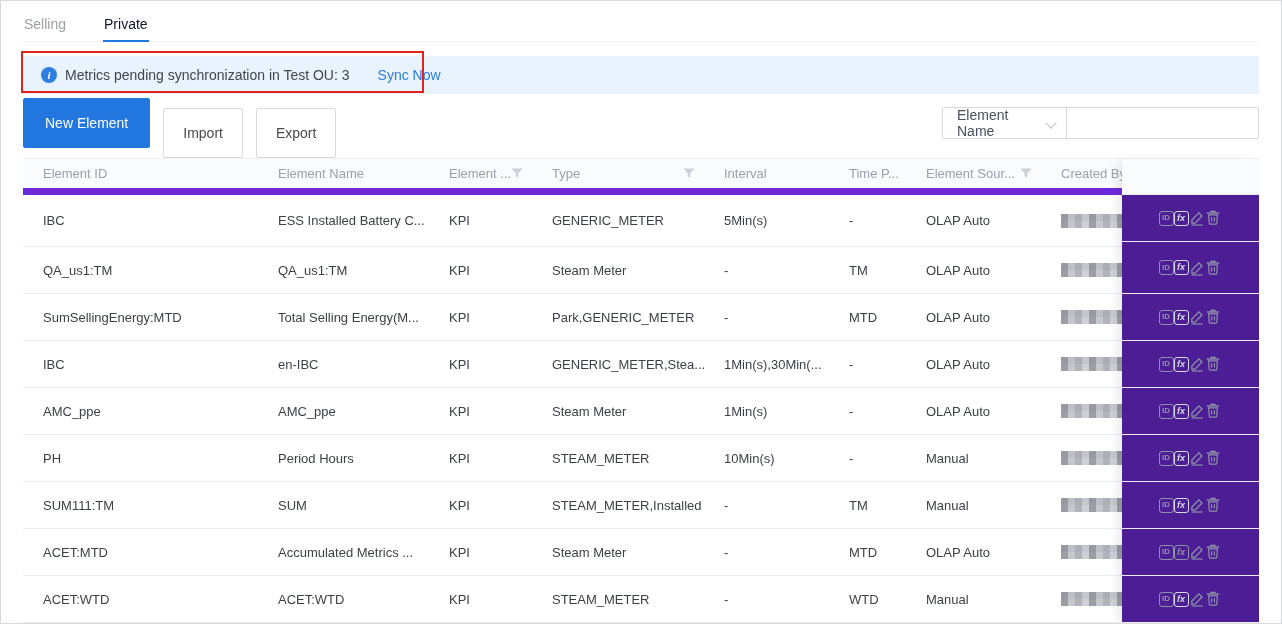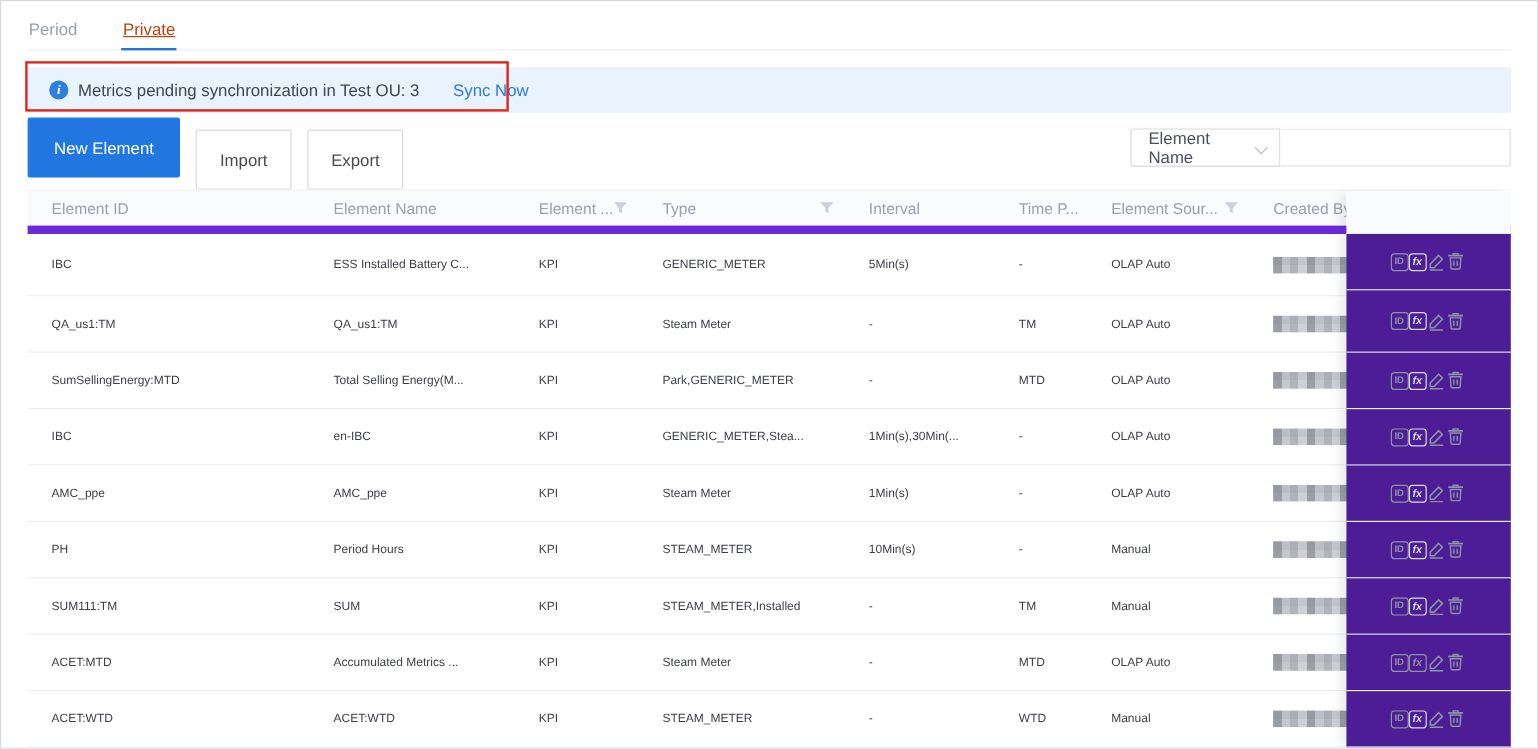--- a/index.html
+++ b/index.html
@@ -12,21 +12,21 @@
     --header-text:#9aa1ad;
     --cell-text:#3c3f45;
   }
   *{box-sizing:border-box;margin:0;padding:0;}
   html,body{width:1282px;height:624px;background:#f2f2f2;font-family:"Liberation Sans",sans-serif;}
   .page{position:relative;width:1282px;height:624px;background:#fff;border:1px solid #d7d9dc;overflow:hidden;}
 
   
   .tabs{display:flex;gap:36px;margin:0 22px;padding-top:13px;border-bottom:1px solid #f0f1f3;}
   .tab{font-size:14px;color:#9aa0a6;padding:2px 1px 8px;cursor:pointer;}
-  .tab.active{color:#c2410c;border-bottom:2px solid var(--accent);margin-bottom:-1px;text-decoration:underline;}
+  .tab.active{color:#0f172a;border-bottom:2px solid var(--accent);margin-bottom:-1px;}
 
   
   .banner{margin:14px 22px 0;height:38px;background:var(--banner-bg);display:flex;align-items:center;padding:0 18px;font-size:14px;color:#3f4552;}
   .info-icon{width:16px;height:16px;border-radius:50%;background:#2e7fe0;color:#fff;font-size:11px;font-weight:700;display:inline-flex;align-items:center;justify-content:center;margin-right:8px;font-family:"Liberation Serif",serif;font-style:italic;}
   .sync-link{color:#2c7bdf;margin-left:28px;cursor:pointer;}
   .annotation-box{position:absolute;left:20px;top:50px;width:403px;height:42px;border:2px solid var(--annotation);pointer-events:none;z-index:5;}
 
   
   .toolbar{margin:13px 22px 0;display:flex;align-items:center;height:32px;}
   .btn{height:50px;border-radius:2px;font-size:14px;padding:0 19px;cursor:pointer;border:1px solid #d9d9d9;background:#fff;color:#4a4a4a;font-family:"Liberation Sans",sans-serif;}
@@ -37,21 +37,21 @@
   .filter-select .chev{margin-left:auto;width:10px;height:10px;position:relative;}
   .filter-select .chev::before{content:"";position:absolute;left:1px;top:1px;width:7px;height:7px;border-right:1.5px solid #b9bec7;border-bottom:1.5px solid #b9bec7;transform:rotate(45deg);}
   .search-input{width:192px;height:32px;border:1px solid #d9d9d9;border-left:none;border-radius:0 2px 2px 0;padding:0 10px;font-size:13px;color:#333;outline:none;}
 
   
   .table{position:relative;margin:19px 22px 0;border-top:1px solid #f0f1f3;}
   .grid-row{display:grid;grid-template-columns:235px 171px 103px 172px 125px 77px 135px 1fr;align-items:center;}
   .grid-row > div{padding-left:20px;overflow:hidden;white-space:nowrap;display:flex;align-items:center;}
   .thead{height:36px;background:#fafbfc;color:var(--header-text);font-size:13px;border-bottom:7px solid #6d28d9;}
   .funnel{margin-left:auto;margin-right:9px;display:inline-flex;flex:none;cursor:pointer;}
-  .tbody .grid-row{height:47px;border-bottom:1px solid var(--row-line);font-size:10px;color:var(--cell-text);background:#fff;}
+  .tbody .grid-row{height:47px;border-bottom:1px solid var(--row-line);font-size:13px;color:var(--cell-text);background:#fff;}
   .tbody .grid-row:first-child{height:52px;}
   .redacted{width:86px;height:14px;flex:none;
     background:
       repeating-linear-gradient(90deg, rgba(140,144,152,.75) 0 7px, rgba(196,199,205,.55) 7px 14px, rgba(168,171,178,.7) 14px 21px, rgba(214,216,220,.5) 21px 28px),
       repeating-linear-gradient(0deg,#c6c8cd 0 7px,#b2b5bc 7px 14px);}
 
   
   .action-col{position:absolute;top:0;right:0;bottom:0;width:137px;z-index:3;box-shadow:-7px 0 8px -2px rgba(55,65,90,.10);}
   .action-head{height:36px;background:#fafbfc;border-bottom:1px solid #e9ebee;}
   .action-row{height:47px;background:#4c1d95;border-bottom:1px solid var(--row-line);display:flex;align-items:center;justify-content:center;padding:0 17px 0 15px;}
@@ -61,21 +61,21 @@
   .fx-ic{color:var(--icon-disabled);font-style:italic;font-weight:600;font-size:9px;}
   .fx-ic.enabled{color:var(--icon-gray);}
   .ibtn svg{display:block;}
 </style>
 </head>
 <body>
 
 <div class="page">
 
   <div class="tabs">
-    <div class="tab">Period</div>
+    <div class="tab">Selling</div>
     <div class="tab active">Private</div>
   </div>
 
   <div class="banner">
     <span class="info-icon">i</span>
     <span>Metrics pending synchronization in Test OU: 3</span>
     <span class="sync-link">Sync Now</span>
   </div>
   <div class="annotation-box"></div>
 

